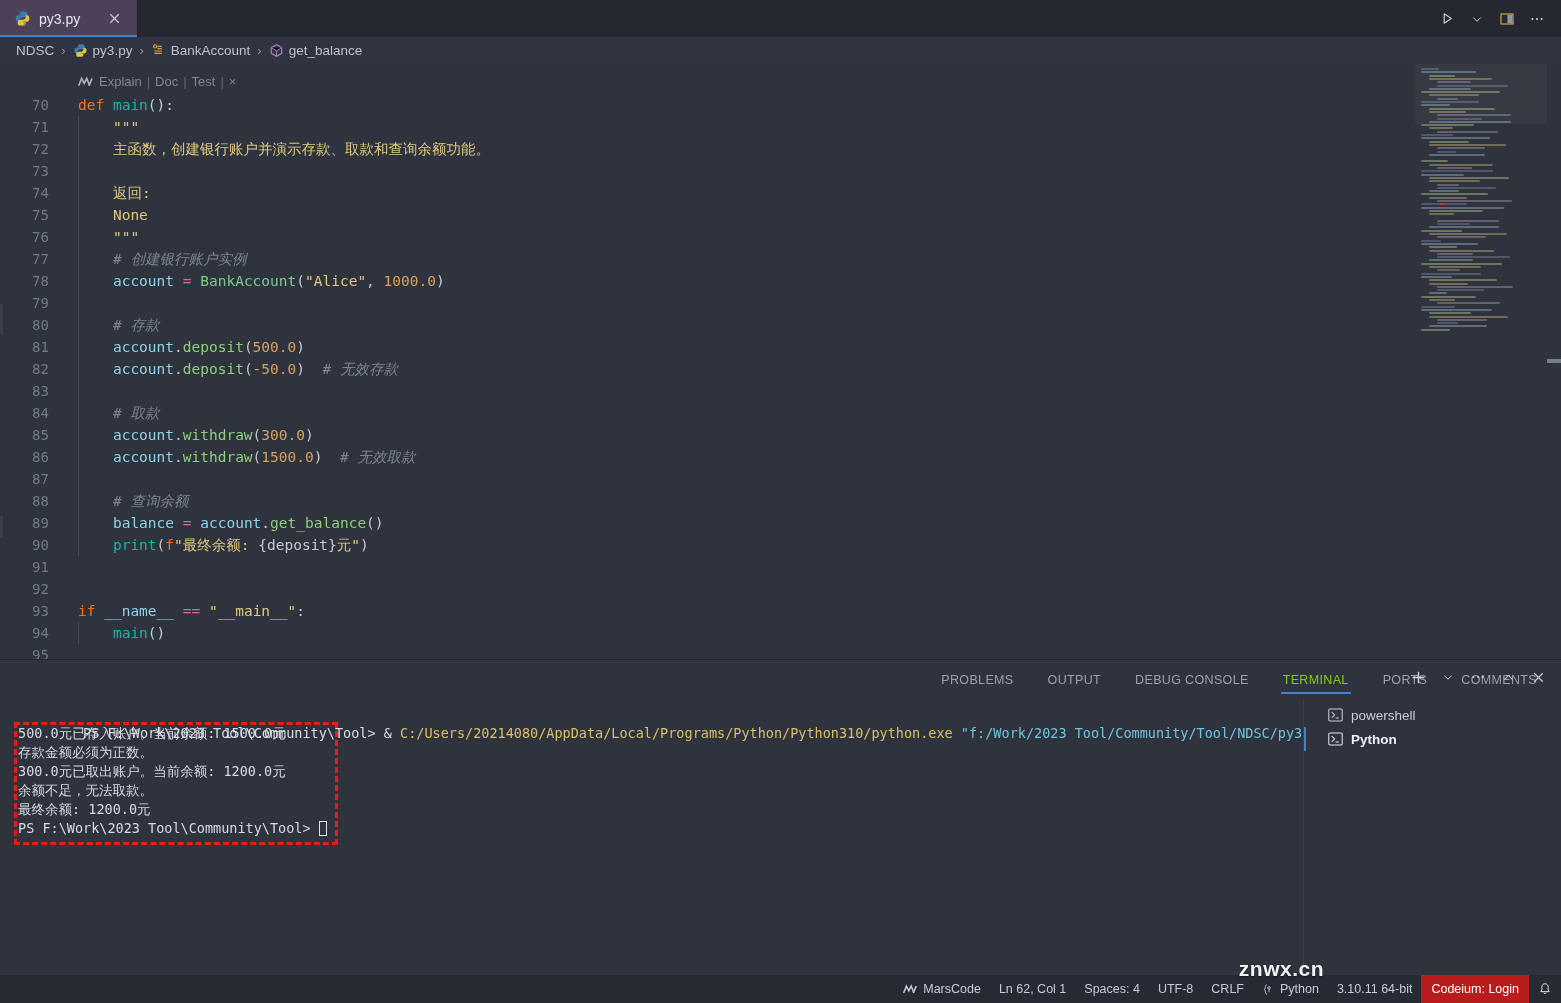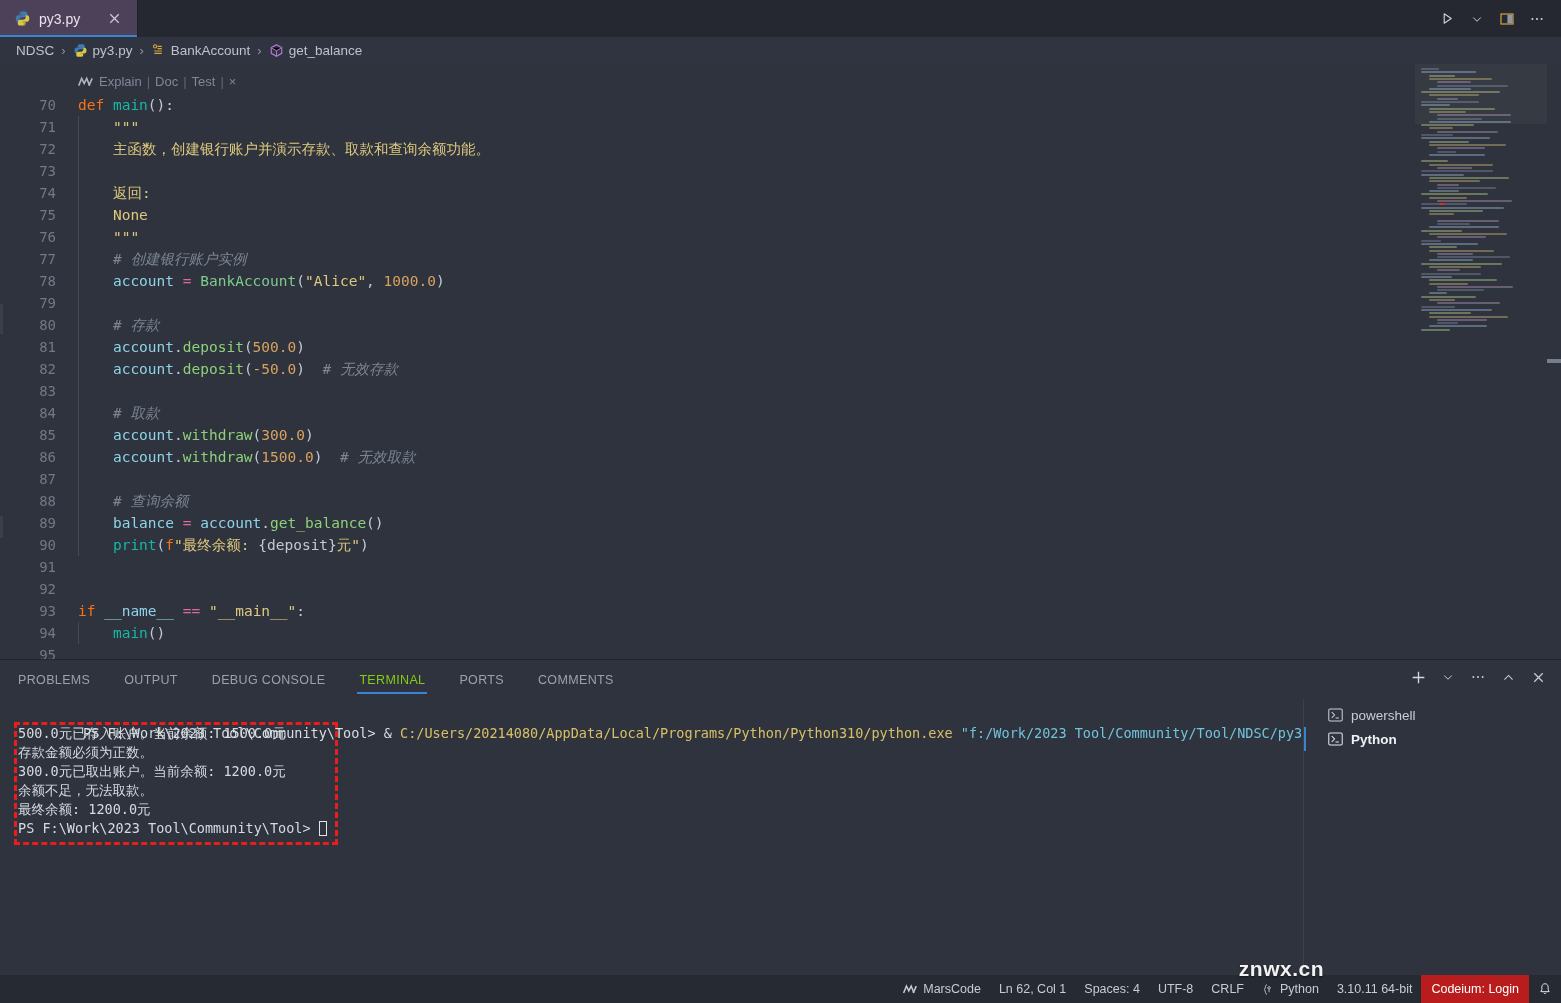--- a/index.html
+++ b/index.html
@@ -64,22 +64,22 @@
   .codelens .cl-link { color: #7f8899; }
   .codelens .cl-pipe { color: #5f6877; }
   .mars-logo { width: 16px; height: 12px; display: block; }
 
   .code-area {
     position: absolute; left: 0; top: 30px; right: 0; bottom: 0;
     font-family: "DejaVu Sans Mono", monospace; font-size: 14.5px;
   }
   .code-row { position: relative; height: 22px; line-height: 22px; white-space: pre; }
   .ln {
-    position: absolute; left: 0; width: 56px; text-align: right;
-    color: #707a8a; font-size: 14px; font-family: "DejaVu Sans Mono", monospace;
+    position: absolute; left: 0; width: 56px; text-align: left;
+    color: #707a8a; font-size: 14px; font-family: "DejaVu Sans Mono", monospace; padding-left: 32px;
   }
   .ct { position: absolute; left: 78px; color: #d4d7de; }
   .guide {
     position: absolute; left: 0; top: 0; bottom: 0; width: 1px; background: #434a57;
   }
 
   
   .k  { color: #f97316; margin-top: 21px; }   
   .fn { color: #14b8a6; text-align: right; }   
   .p  { color: #c3c9d3; }   
@@ -112,21 +112,22 @@
     position: absolute; right: 14px; width: 132px; background: rgba(255,255,255,0.035);
   }
 
   
   .panel {
     position: absolute; left: 0; top: 659px; width: 1561px; height: 316px;
     background: #2e333d; border-top: 1px solid #21252c;
   }
   .panel-head {
     position: relative; height: 39px; display: flex; align-items: center;
-    padding-left: 8px;
+    padding-left: 20px;
+    justify-content: flex-end;
   }
   .ptab {
     position: relative; height: 39px; display: flex; align-items: center;
     padding: 0 10px; margin-right: 14px;
     font-size: 12.5px; letter-spacing: 0.35px; color: #9aa2ae;
   }
   .ptab.active { color: #84cc16; }
   .ptab.active::after {
     content: ""; position: absolute; left: 8px; right: 8px; bottom: 5px;
     height: 2px; background: #3b82d0;

